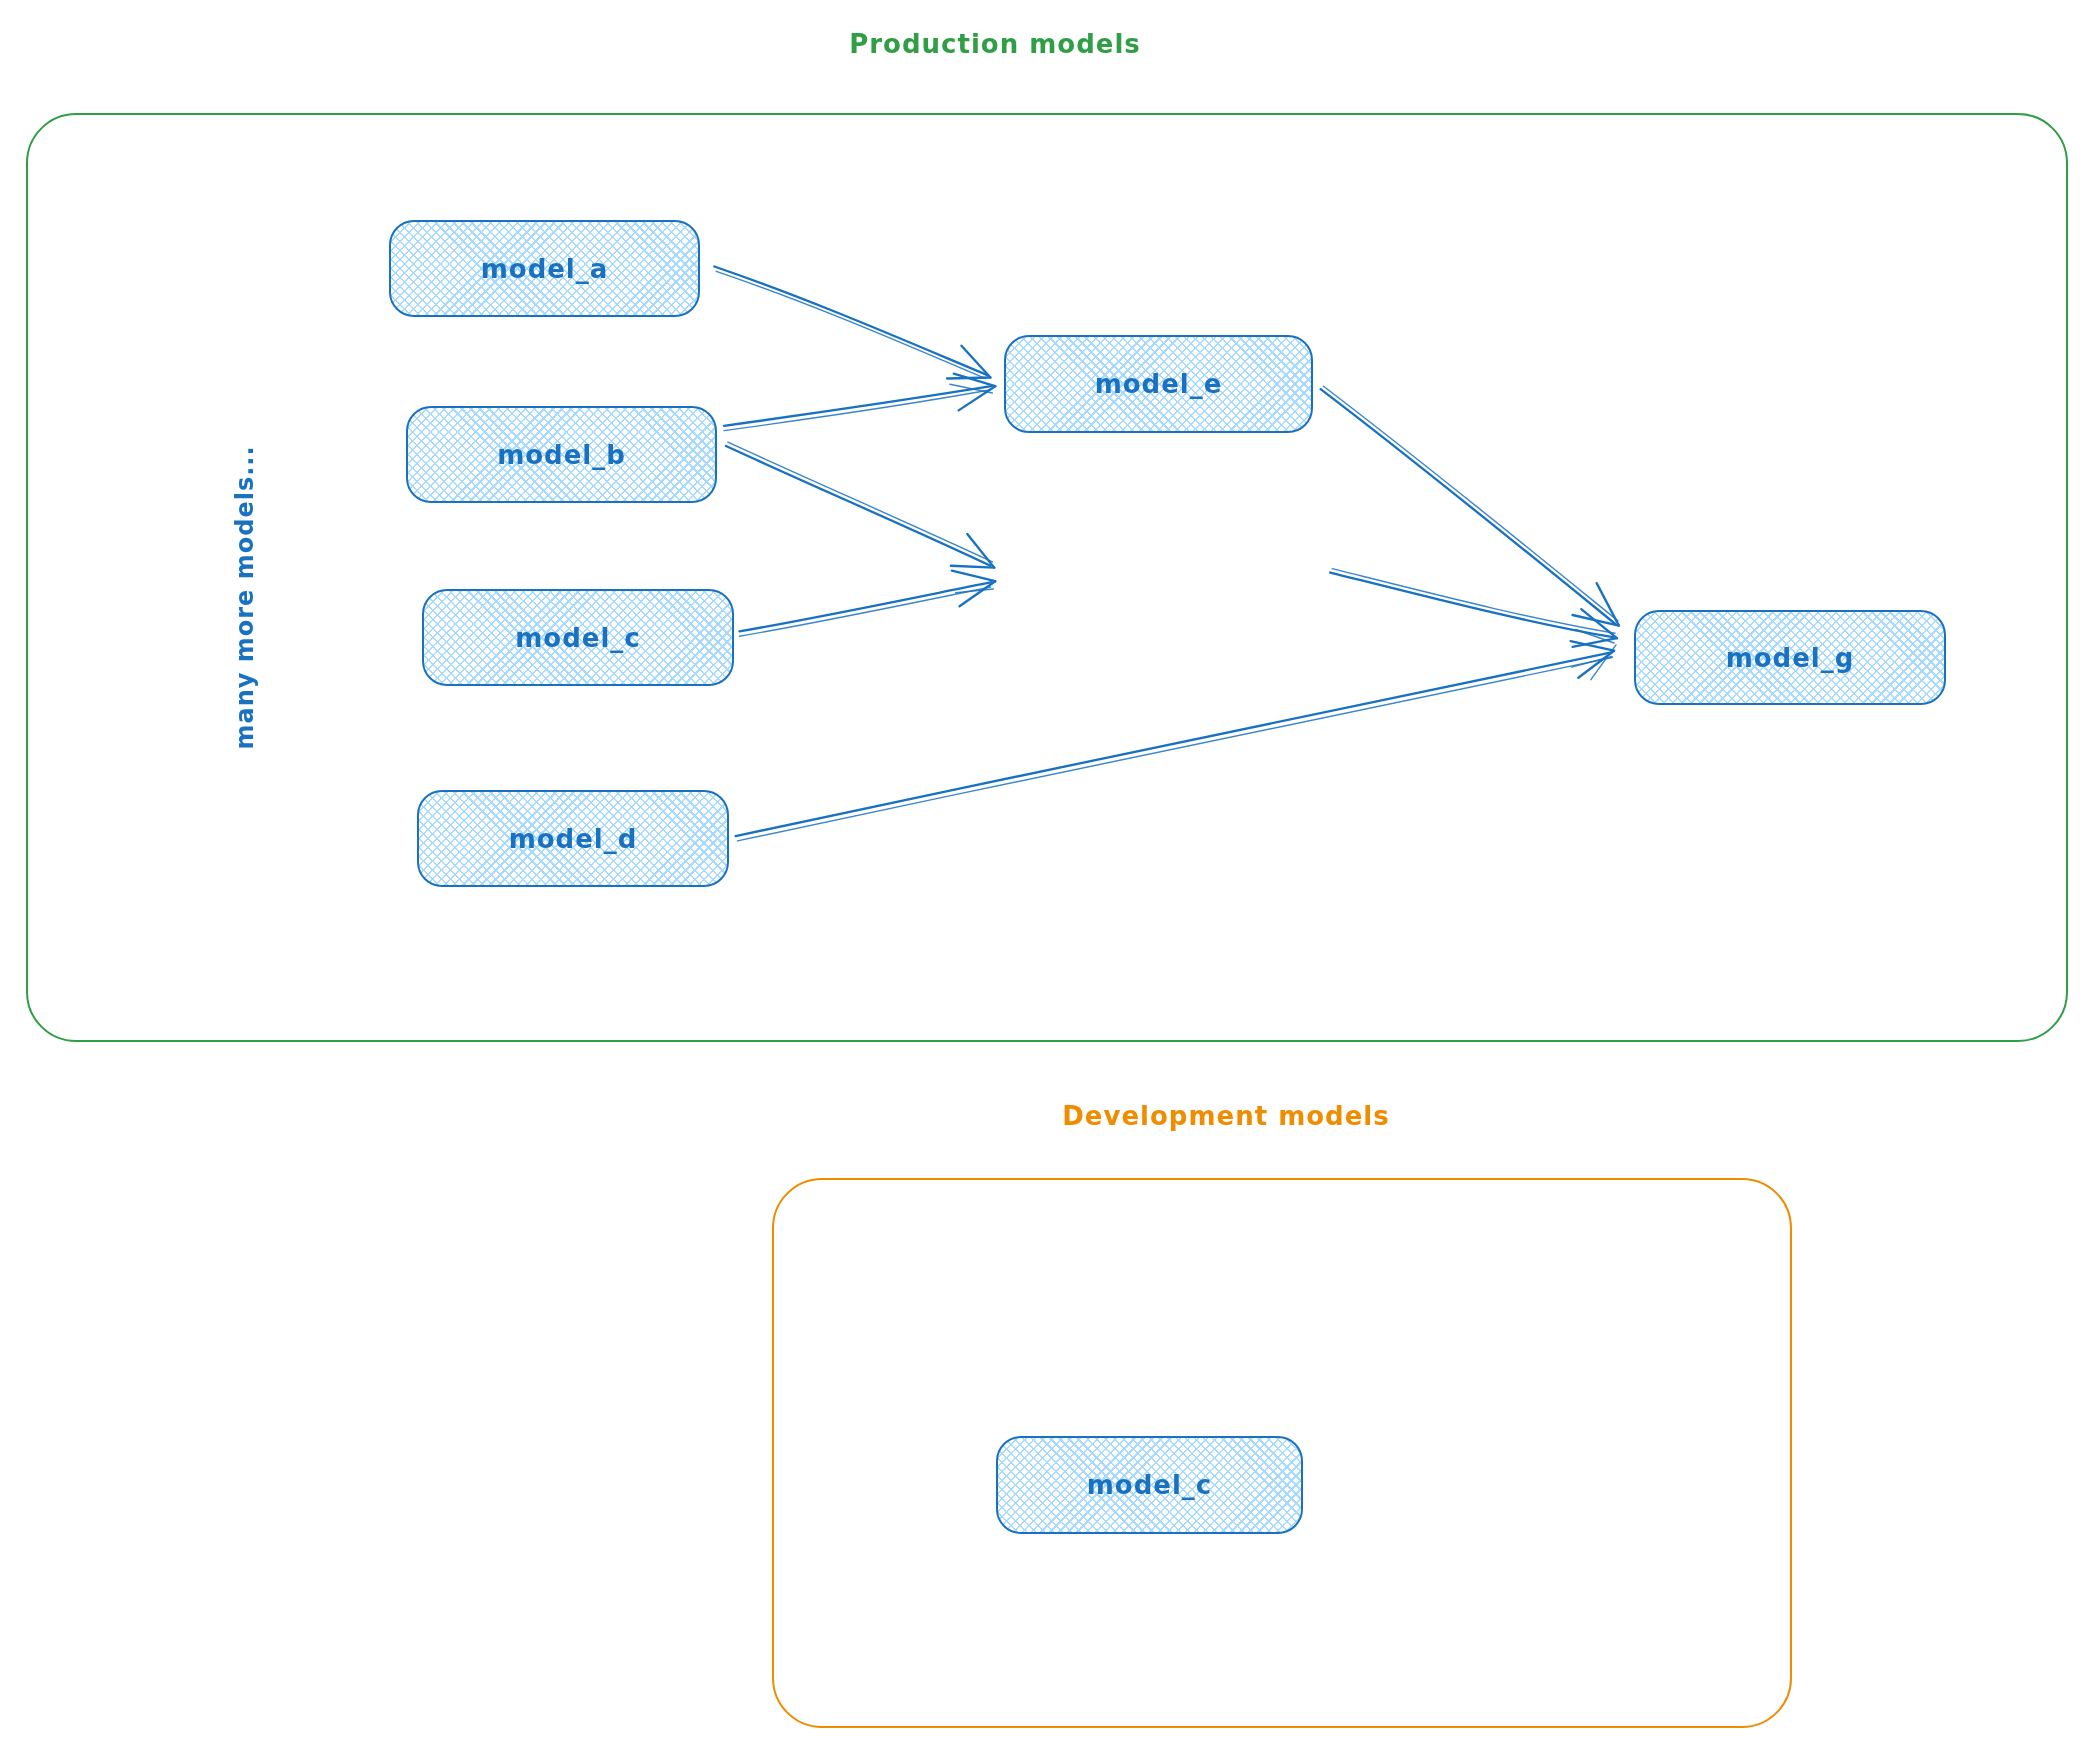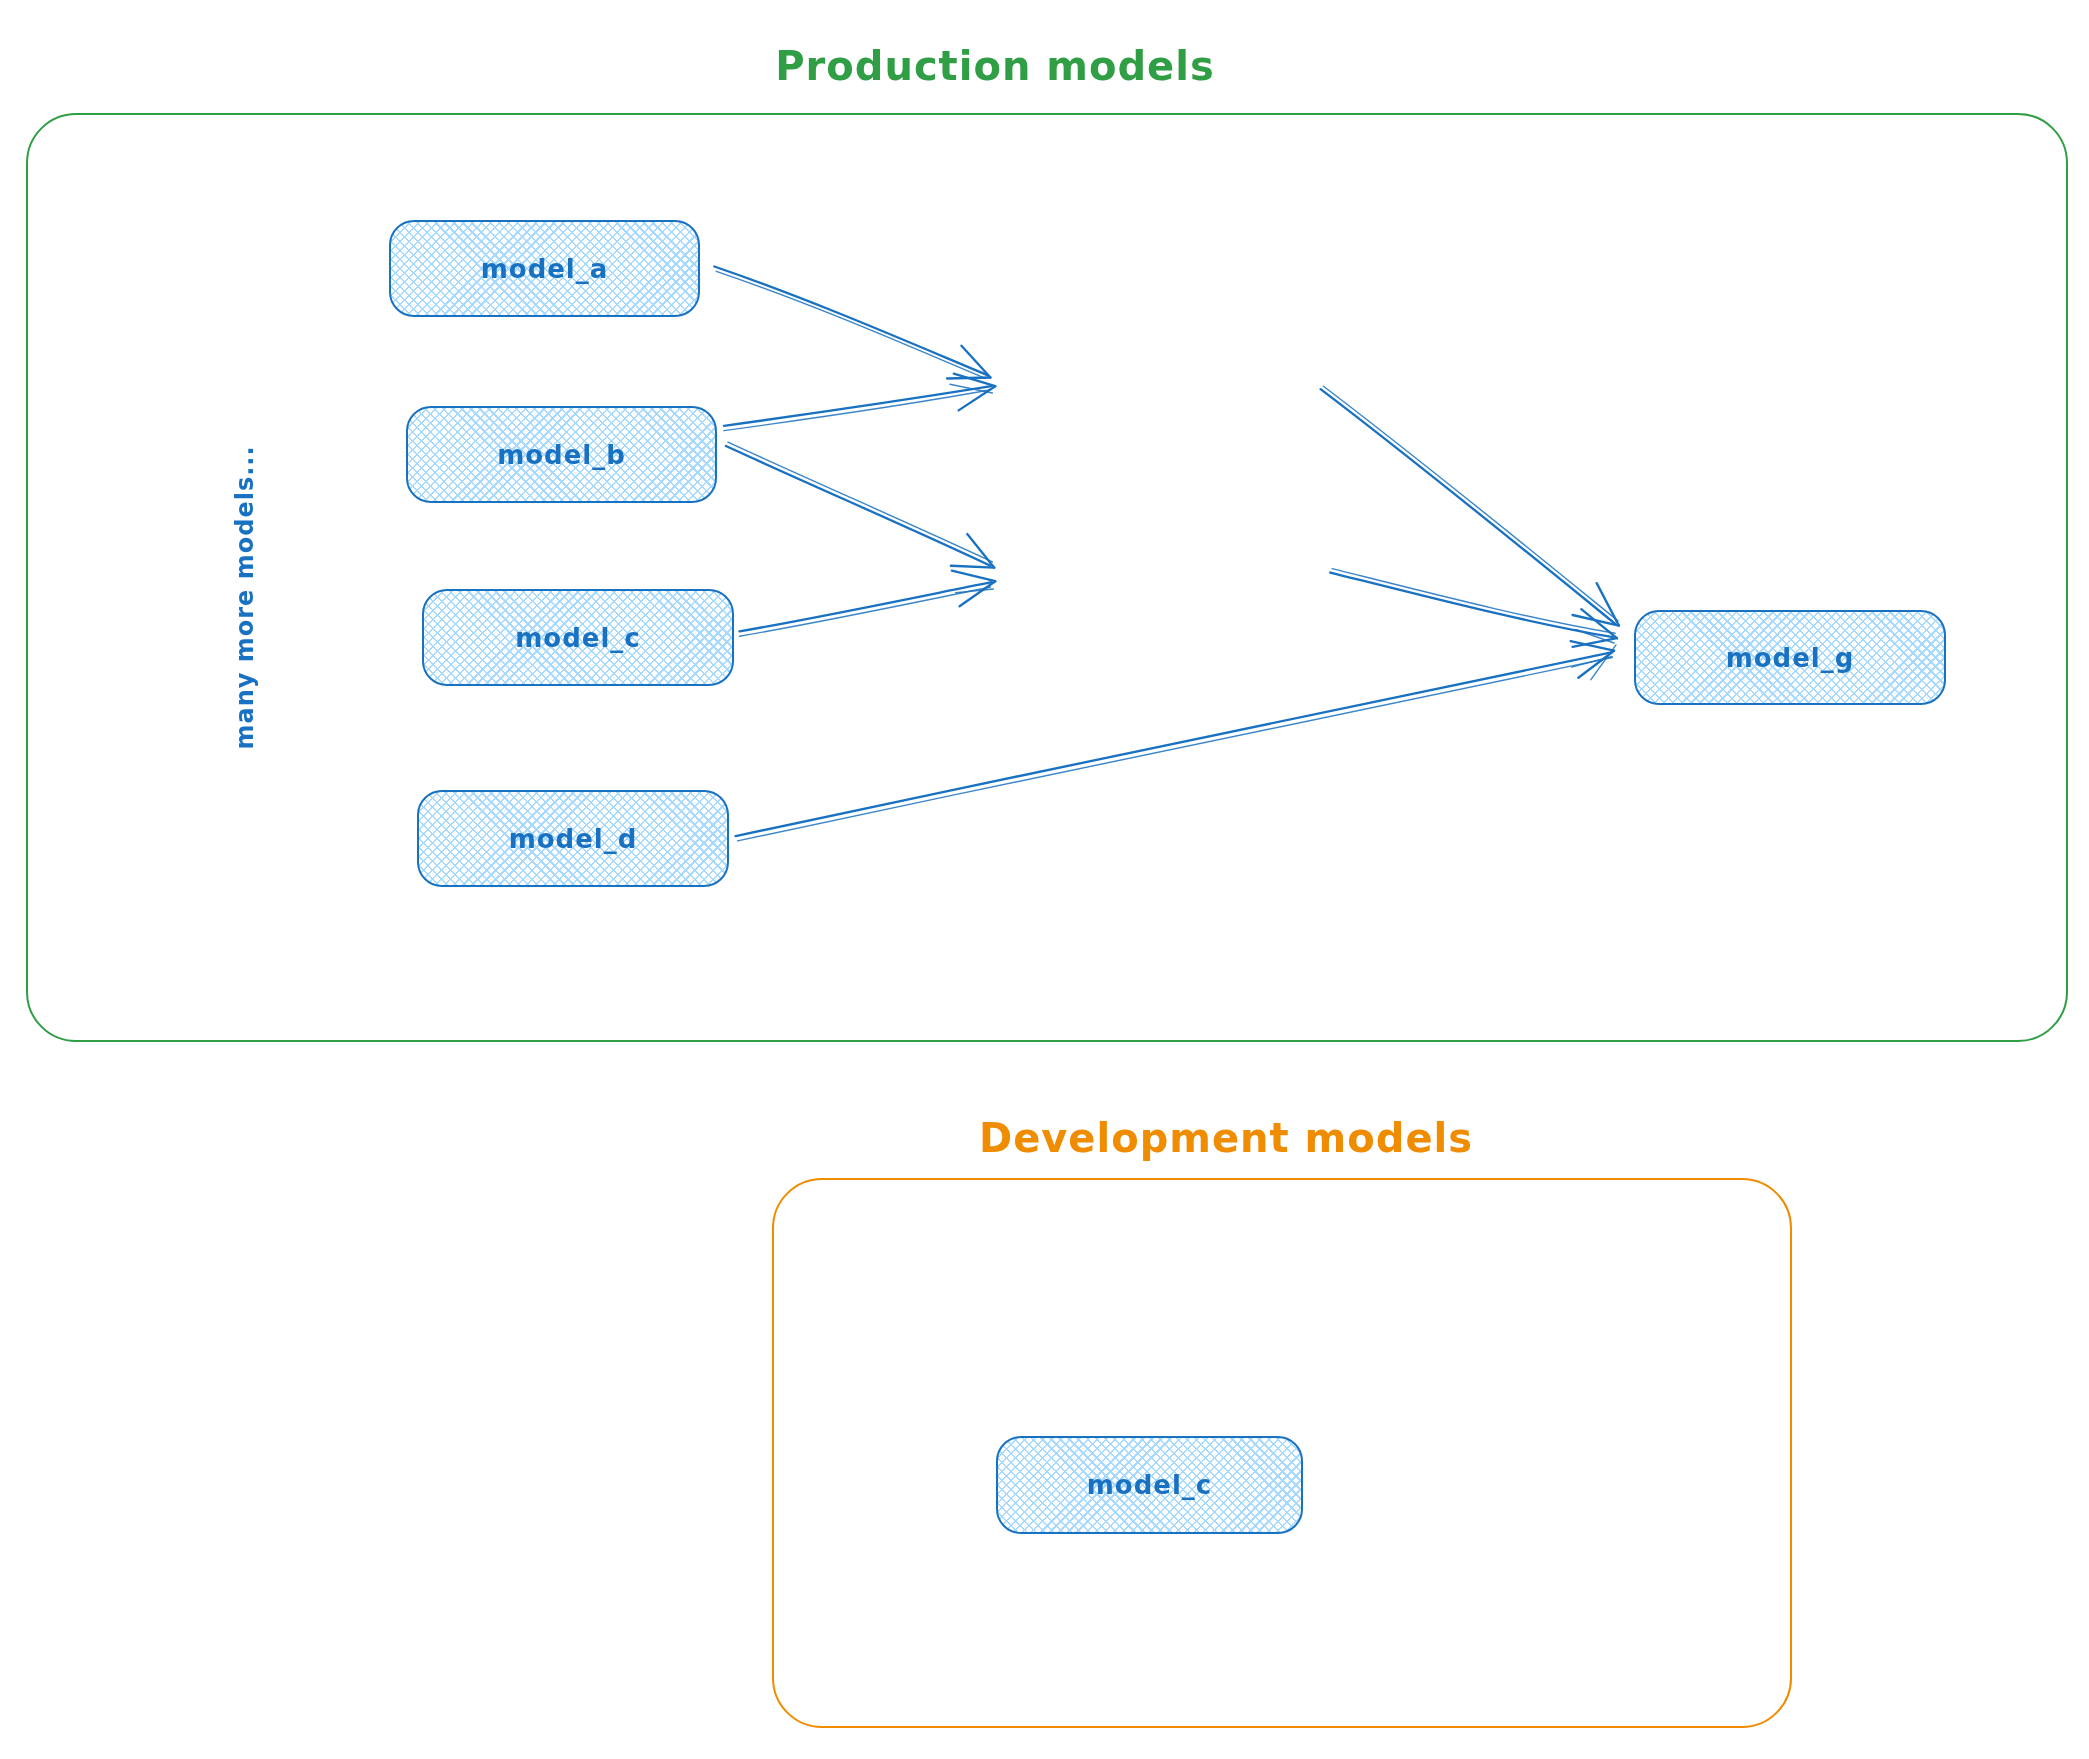--- a/index.html
+++ b/index.html
@@ -24,26 +24,25 @@
   .frame.production{
     left:26px; top:113px; width:2038px; height:925px;
     border:2.4px solid var(--green);
   }
   .frame.development{
     left:772px; top:1178px; width:1016px; height:546px;
     border:2.4px solid var(--orange);
   }
   .frame-title{
     position:absolute;
-    font-size:40px;
+    font-size:26px;
     font-weight:bold;
     letter-spacing:1px;
     white-space:nowrap;
     text-align:center;
-    margin-top:14px;
   }
   .frame-title.production-title{
     left:628px; top:29px; width:734px;
     color:var(--green);
   }
   .frame-title.development-title{
     left:859px; top:1101px; width:734px;
     color:var(--orange);
   }
   .side-label{
@@ -177,20 +176,23 @@
   </div>
   <div class="node" id="node-model-b">
     <span class="node-label">model_b</span>
   </div>
   <div class="node" id="node-model-c">
     <span class="node-label">model_c</span>
   </div>
   <div class="node" id="node-model-d">
     <span class="node-label">model_d</span>
   </div>
+  <div class="node" id="node-model-e">
+    <span class="node-label">model_e</span>
+  </div>
   <div class="node" id="node-model-g">
     <span class="node-label">model_g</span>
   </div>
 
   <div class="node" id="node-dev-model-c">
     <span class="node-label">model_c</span>
   </div>
 
 </div>
 

